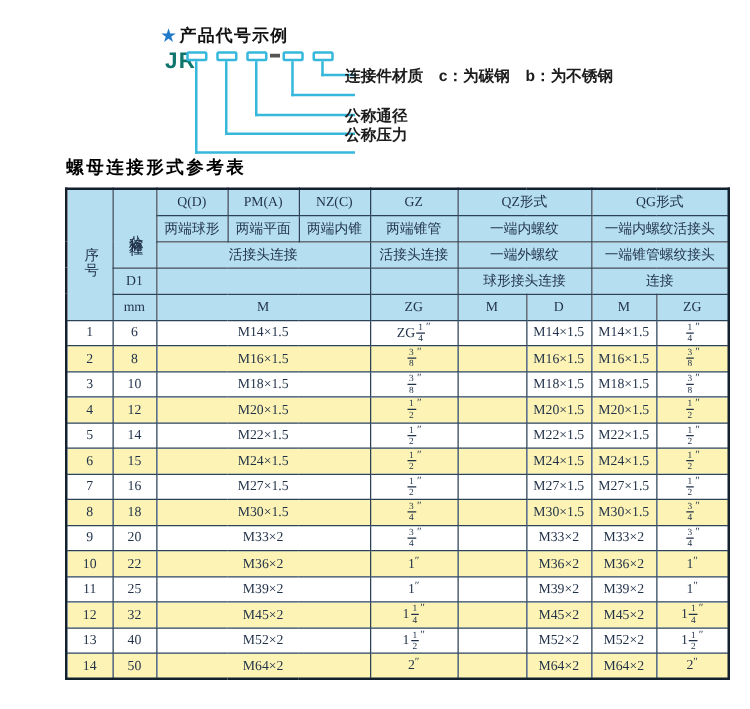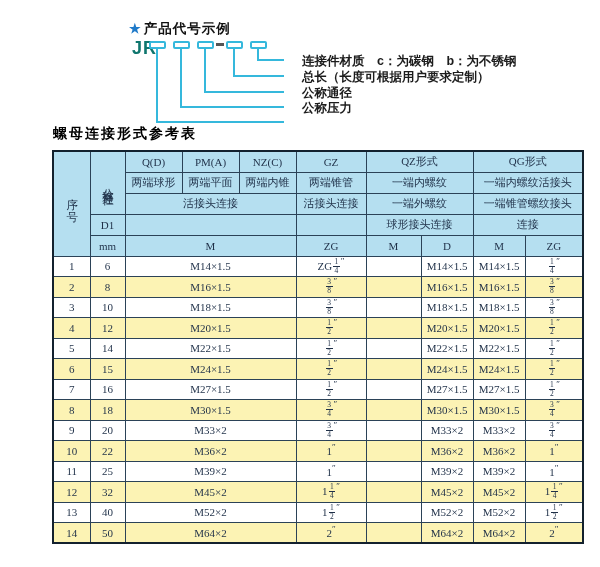--- a/index.html
+++ b/index.html
@@ -22,21 +22,21 @@
             border:2px solid var(--cyan);border-radius:2px;}
   .b1{left:133px;} .b2{left:157px;} .b3{left:181px;} .b4{left:210px;} .b5{left:234px;}
   .code-dash{position:absolute;left:200px;top:43px;width:8px;height:2.5px;background:#555;}
   .connector{position:absolute;border-left:2px solid var(--cyan);
              border-bottom:2px solid var(--cyan);}
   .c1{left:140px;top:49px;width:128px;height:74px;}
   .c2{left:164px;top:49px;width:104px;height:59px;}
   .c3{left:188px;top:49px;width:80px;height:44px;}
   .c4{left:217px;top:49px;width:51px;height:28px;}
   .c5{left:241px;top:49px;width:27px;height:12px;}
-  .dlabel{position:absolute;left:286px;font-size:12.5px;font-weight:600;color:#1c1c1c;
+  .dlabel{position:absolute;left:260px;font-size:12.5px;font-weight:600;color:#1c1c1c;
           white-space:nowrap;line-height:14px;}
   .l1{top:54px;} .l2{top:70px;} .l3{top:86px;} .l4{top:101px;} .l5{top:116px;}
 
   
   .table-title{position:absolute;left:37px;top:125px;font-family:"Liberation Serif",serif;
                font-size:14px;font-weight:700;color:#000;letter-spacing:2px;}
   table{position:absolute;left:36px;top:150px;border-collapse:collapse;table-layout:fixed;
         width:530px;border:2px solid var(--frame);
         font-family:"Liberation Serif",serif;color:var(--ink);}
   th,td{border:1px solid var(--line);text-align:center;vertical-align:middle;
@@ -73,21 +73,20 @@
     <div class="code-box b4"></div>
     <div class="code-box b5"></div>
 
     <div class="connector c1"></div>
     <div class="connector c2"></div>
     <div class="connector c3"></div>
     <div class="connector c4"></div>
     <div class="connector c5"></div>
 
     <div class="dlabel l1">连接件材质　c：为碳钢　b：为不锈钢</div>
-    <div class="dlabel l2">总长（长度可根据用户要求定制）</div>
     <div class="dlabel l3">公称通径</div>
     <div class="dlabel l4">公称压力</div>
   </div>
 
   <h2 class="table-title">螺母连接形式参考表</h2>
 
   <table>
     <colgroup>
       <col style="width:37px">
         <col style="width:35px">

